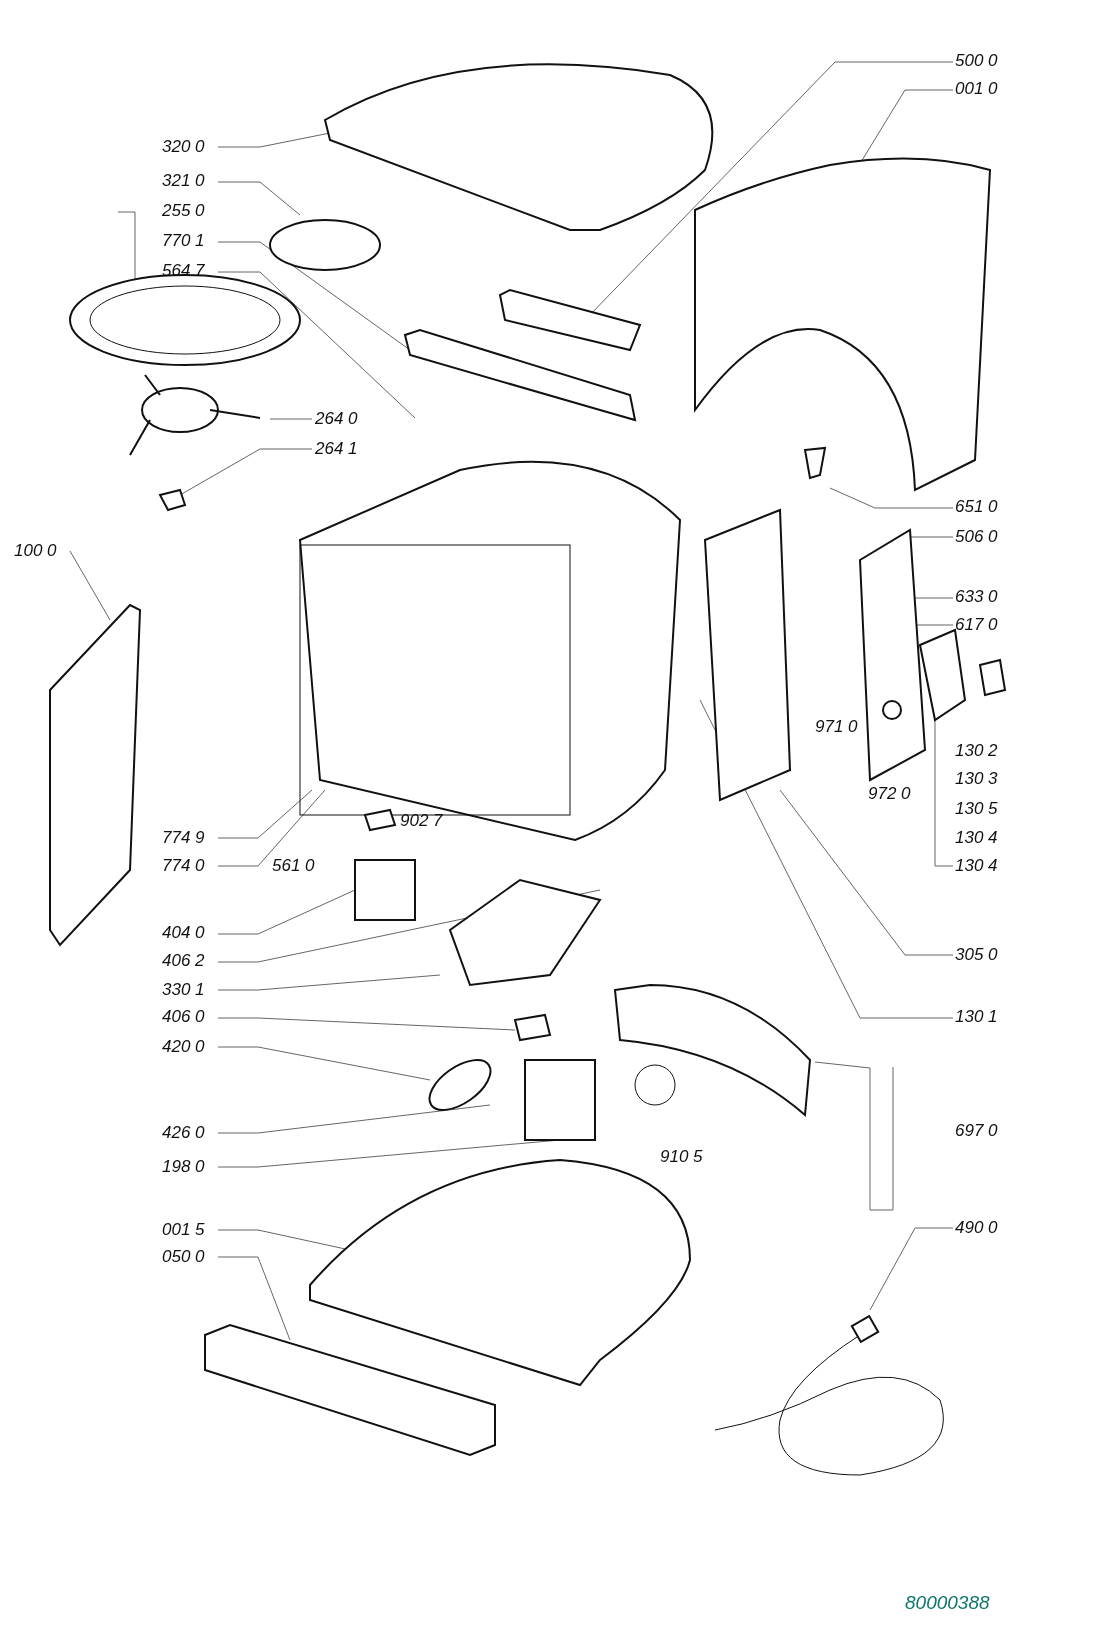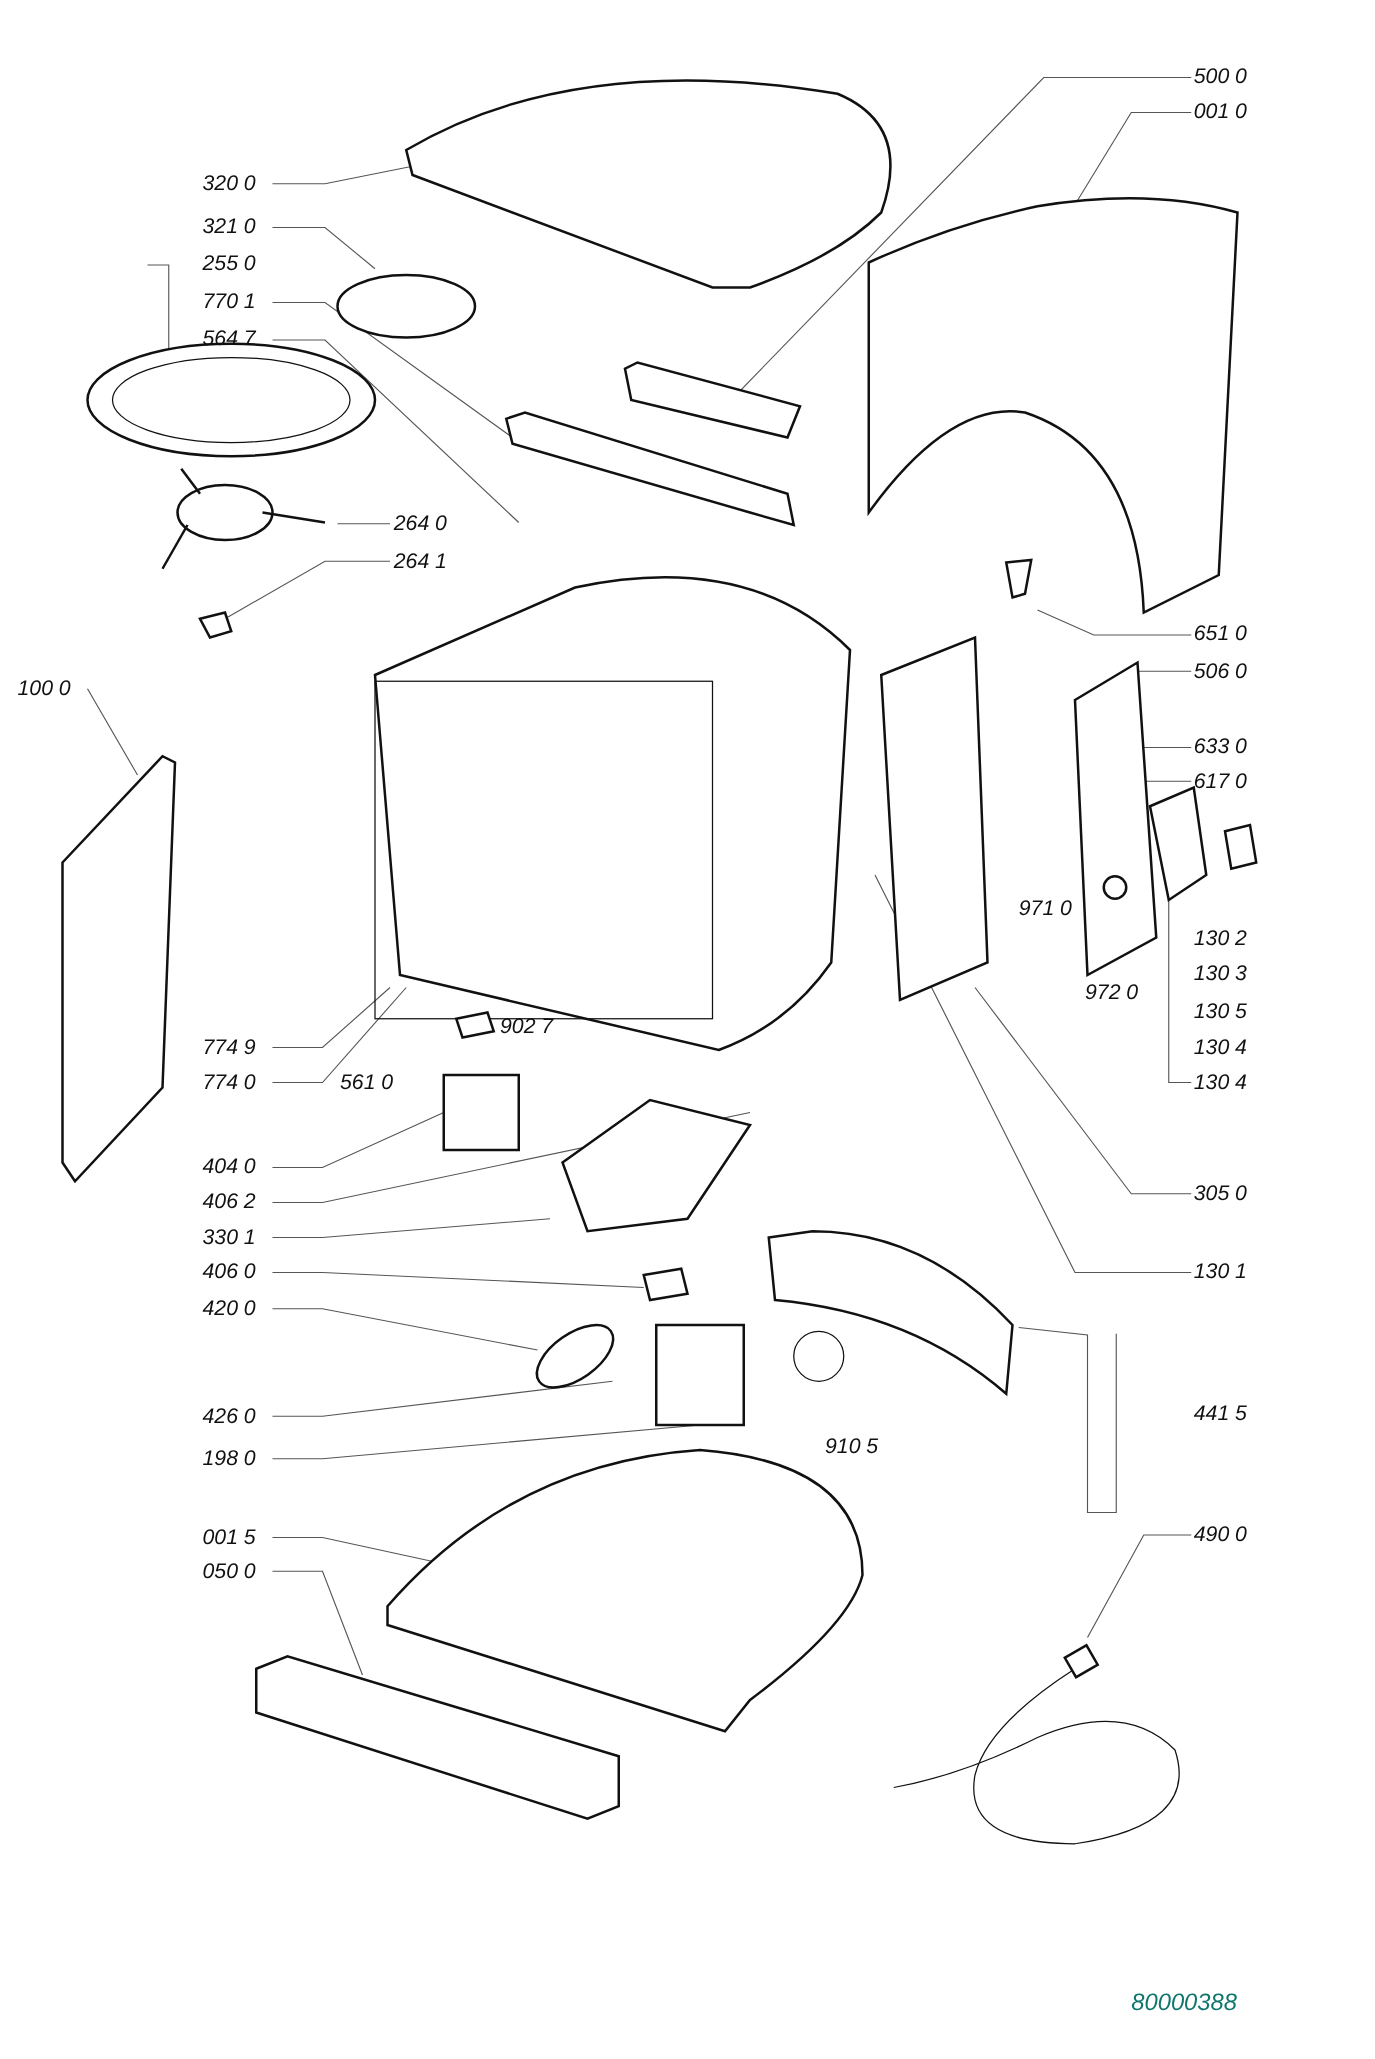--- a/index.html
+++ b/index.html
@@ -133,21 +133,21 @@
 <div class="lbl" style="left:162px;top:857px">774 0</div>
 <div class="lbl" style="left:272px;top:857px">561 0</div>
 <div class="lbl" style="left:955px;top:857px">130 4</div>
 <div class="lbl" style="left:162px;top:924px">404 0</div>
 <div class="lbl" style="left:955px;top:946px">305 0</div>
 <div class="lbl" style="left:162px;top:952px">406 2</div>
 <div class="lbl" style="left:162px;top:981px">330 1</div>
 <div class="lbl" style="left:162px;top:1008px">406 0</div>
 <div class="lbl" style="left:955px;top:1008px">130 1</div>
 <div class="lbl" style="left:162px;top:1038px">420 0</div>
-<div class="lbl" style="left:955px;top:1122px">441 5</div>
+<div class="lbl" style="left:955px;top:1122px">697 0</div>
 <div class="lbl" style="left:162px;top:1124px">426 0</div>
 <div class="lbl" style="left:660px;top:1148px">910 5</div>
 <div class="lbl" style="left:162px;top:1158px">198 0</div>
 <div class="lbl" style="left:162px;top:1221px">001 5</div>
 <div class="lbl" style="left:955px;top:1219px">490 0</div>
 <div class="lbl" style="left:162px;top:1248px">050 0</div>
 
 <div class="docnum" style="left:905px;top:1592px">80000388</div>
 </div>
 

